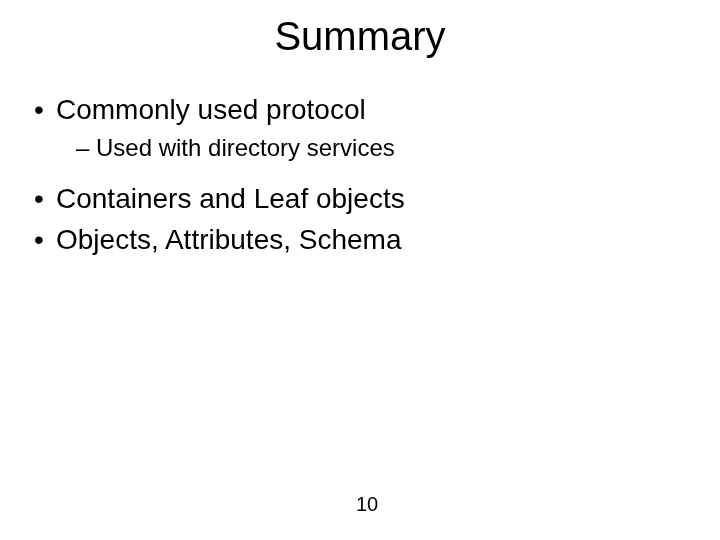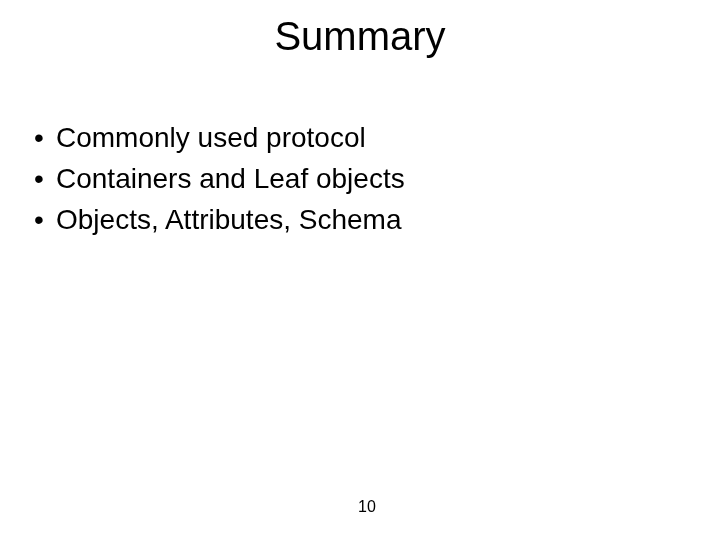--- a/index.html
+++ b/index.html
@@ -23,21 +23,21 @@
     position: absolute;
     top: 14px;
     left: 0;
     right: 0;
     text-align: center;
     font-size: 40px;
     font-weight: 400;
   }
   .body {
     position: absolute;
-    top: 120px;
+    top: 92px;
     left: 34px;
     right: 40px;
     font-size: 28px;
     line-height: 1.25;
   }
   .l1 {
     margin: 0 0 6px 0;
   }
   .l1 .bullet {
     display: inline-block;
@@ -50,36 +50,39 @@
   .l2 .dash {
     display: inline-block;
     width: 20px;
   }
   .pagenum {
     position: absolute;
     bottom: 24px;
     left: 14px;
     right: 0;
     text-align: center;
-    font-size: 16px;
+    font-size: 20px;
   }
 </style>
 </head>
 <body>
 
 <div class="slide">
 
   <div class="title">Summary</div>
 
   <div class="body">
 
     <div class="l1">
       <span class="bullet">•</span><span>Commonly used protocol</span>
     </div>
 
+    <div class="l2">
+      <span class="dash">–</span><span>Used with directory services</span>
+    </div>
 
     <div class="l1">
       <span class="bullet">•</span><span>Containers and Leaf objects</span>
     </div>
 
     <div class="l1">
       <span class="bullet">•</span><span>Objects, Attributes, Schema</span>
     </div>
 
   </div>

